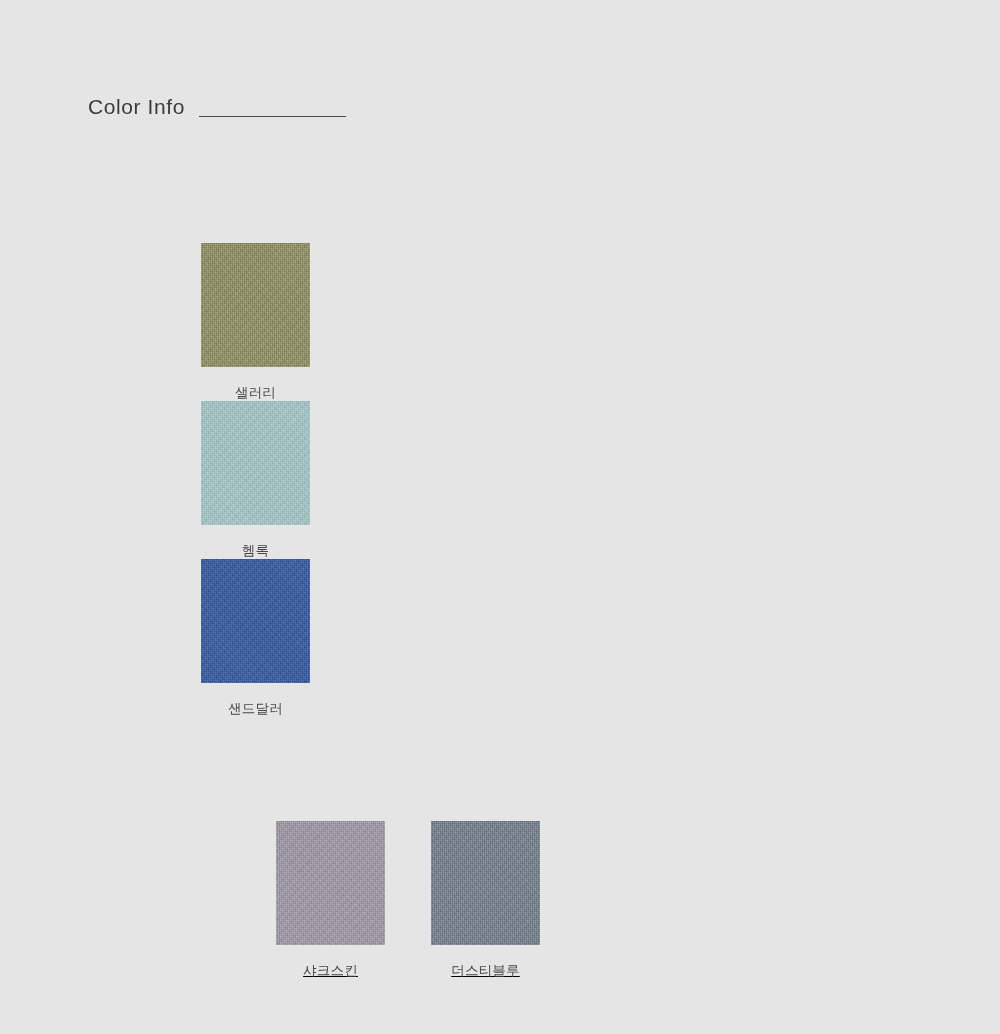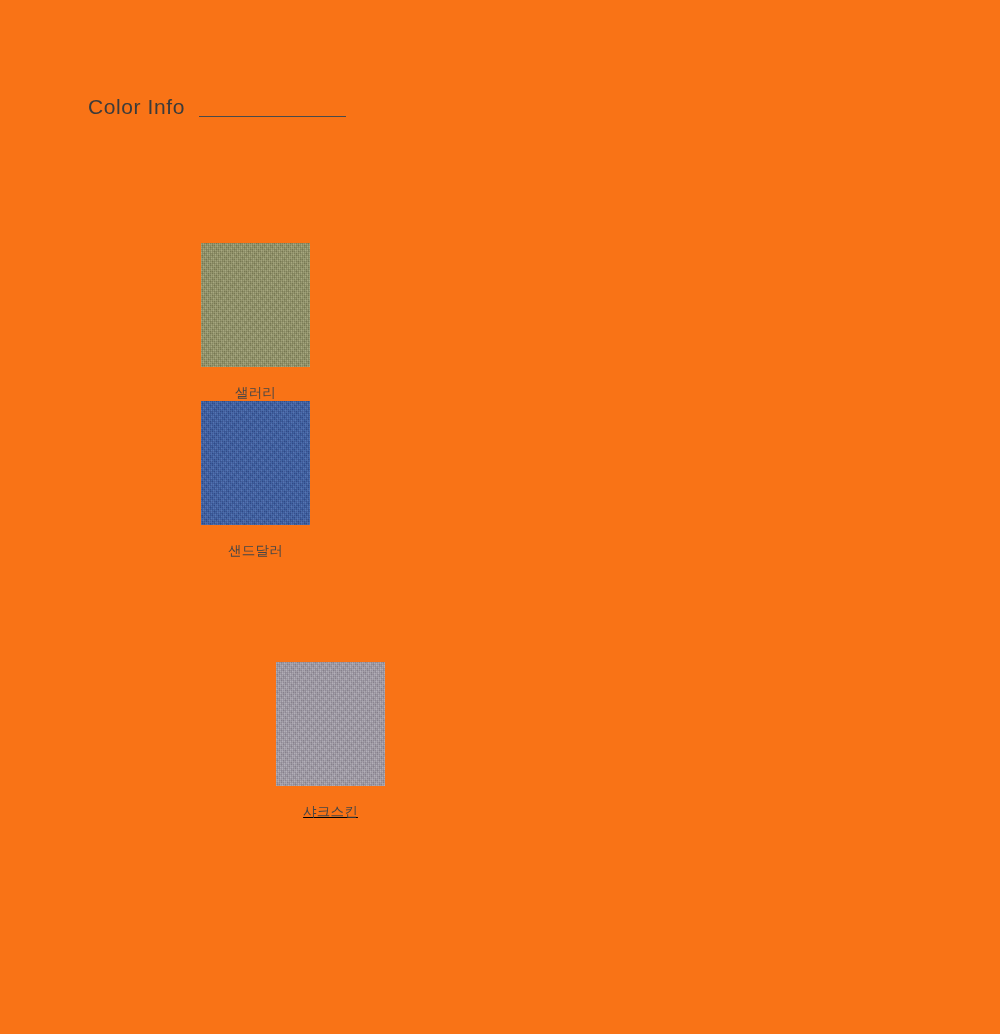--- a/index.html
+++ b/index.html
@@ -13,21 +13,21 @@
     width: 1000px;
     height: 1034px;
     position: relative;
     overflow: hidden;
     -webkit-font-smoothing: antialiased;
   }
 
   .page {
     position: absolute;
     inset: 0;
-    background: #f97316;
+    background: #e5e5e5;
   }
 
   
   .header {
     position: absolute;
     left: 88px;
     top: 92px;
     display: flex;
     align-items: center;
     height: 28px;
@@ -135,26 +135,34 @@
 
   <div class="swatch-grid">
 
 
     <div class="swatch-row row-2">
       <div class="swatch-cell">
         <div class="swatch-chip" style="background-color: rgb(142, 143, 102);"></div>
         <div class="swatch-label">샐러리</div>
       </div>
       <div class="swatch-cell">
+        <div class="swatch-chip" style="background-color: rgb(164, 195, 195);"></div>
+        <div class="swatch-label">헴록</div>
+      </div>
+      <div class="swatch-cell">
         <div class="swatch-chip" style="background-color: rgb(60, 92, 158);"></div>
         <div class="swatch-label">샌드달러</div>
       </div>
     </div>
 
     <div class="swatch-row row-3">
       <div class="swatch-cell">
         <div class="swatch-chip" style="background-color: rgb(157, 152, 163);"></div>
         <div class="swatch-label">샤크스킨</div>
       </div>
+      <div class="swatch-cell">
+        <div class="swatch-chip" style="background-color: rgb(118, 128, 140);"></div>
+        <div class="swatch-label">더스티블루</div>
+      </div>
     </div>
 
   </div>
 </div>
 
 </body></html>

